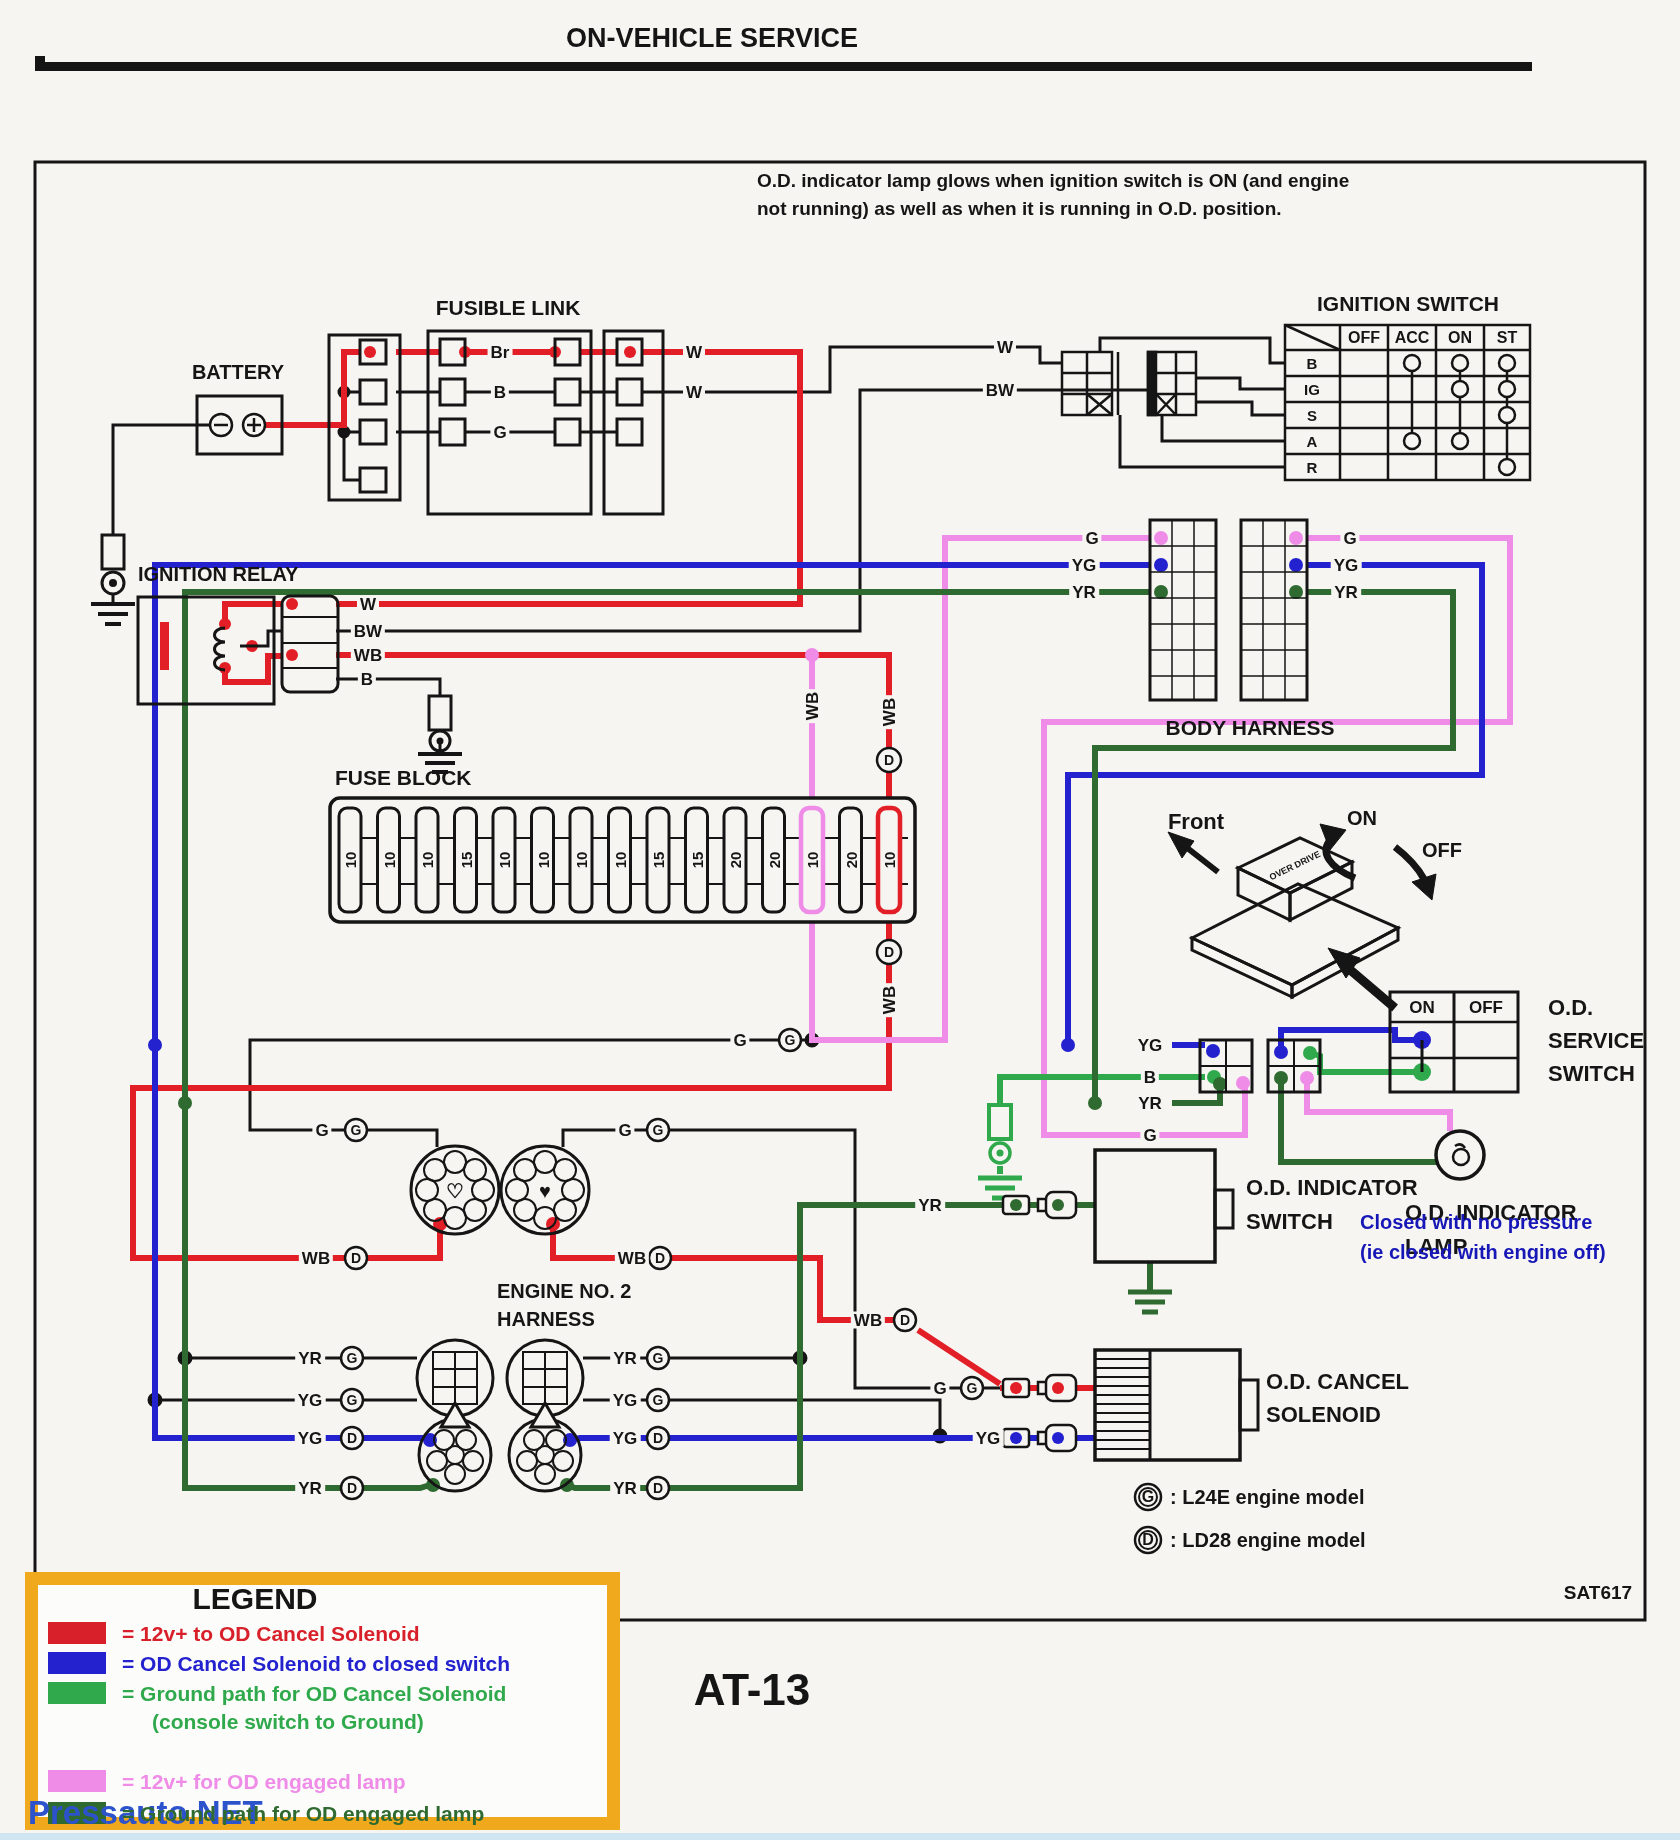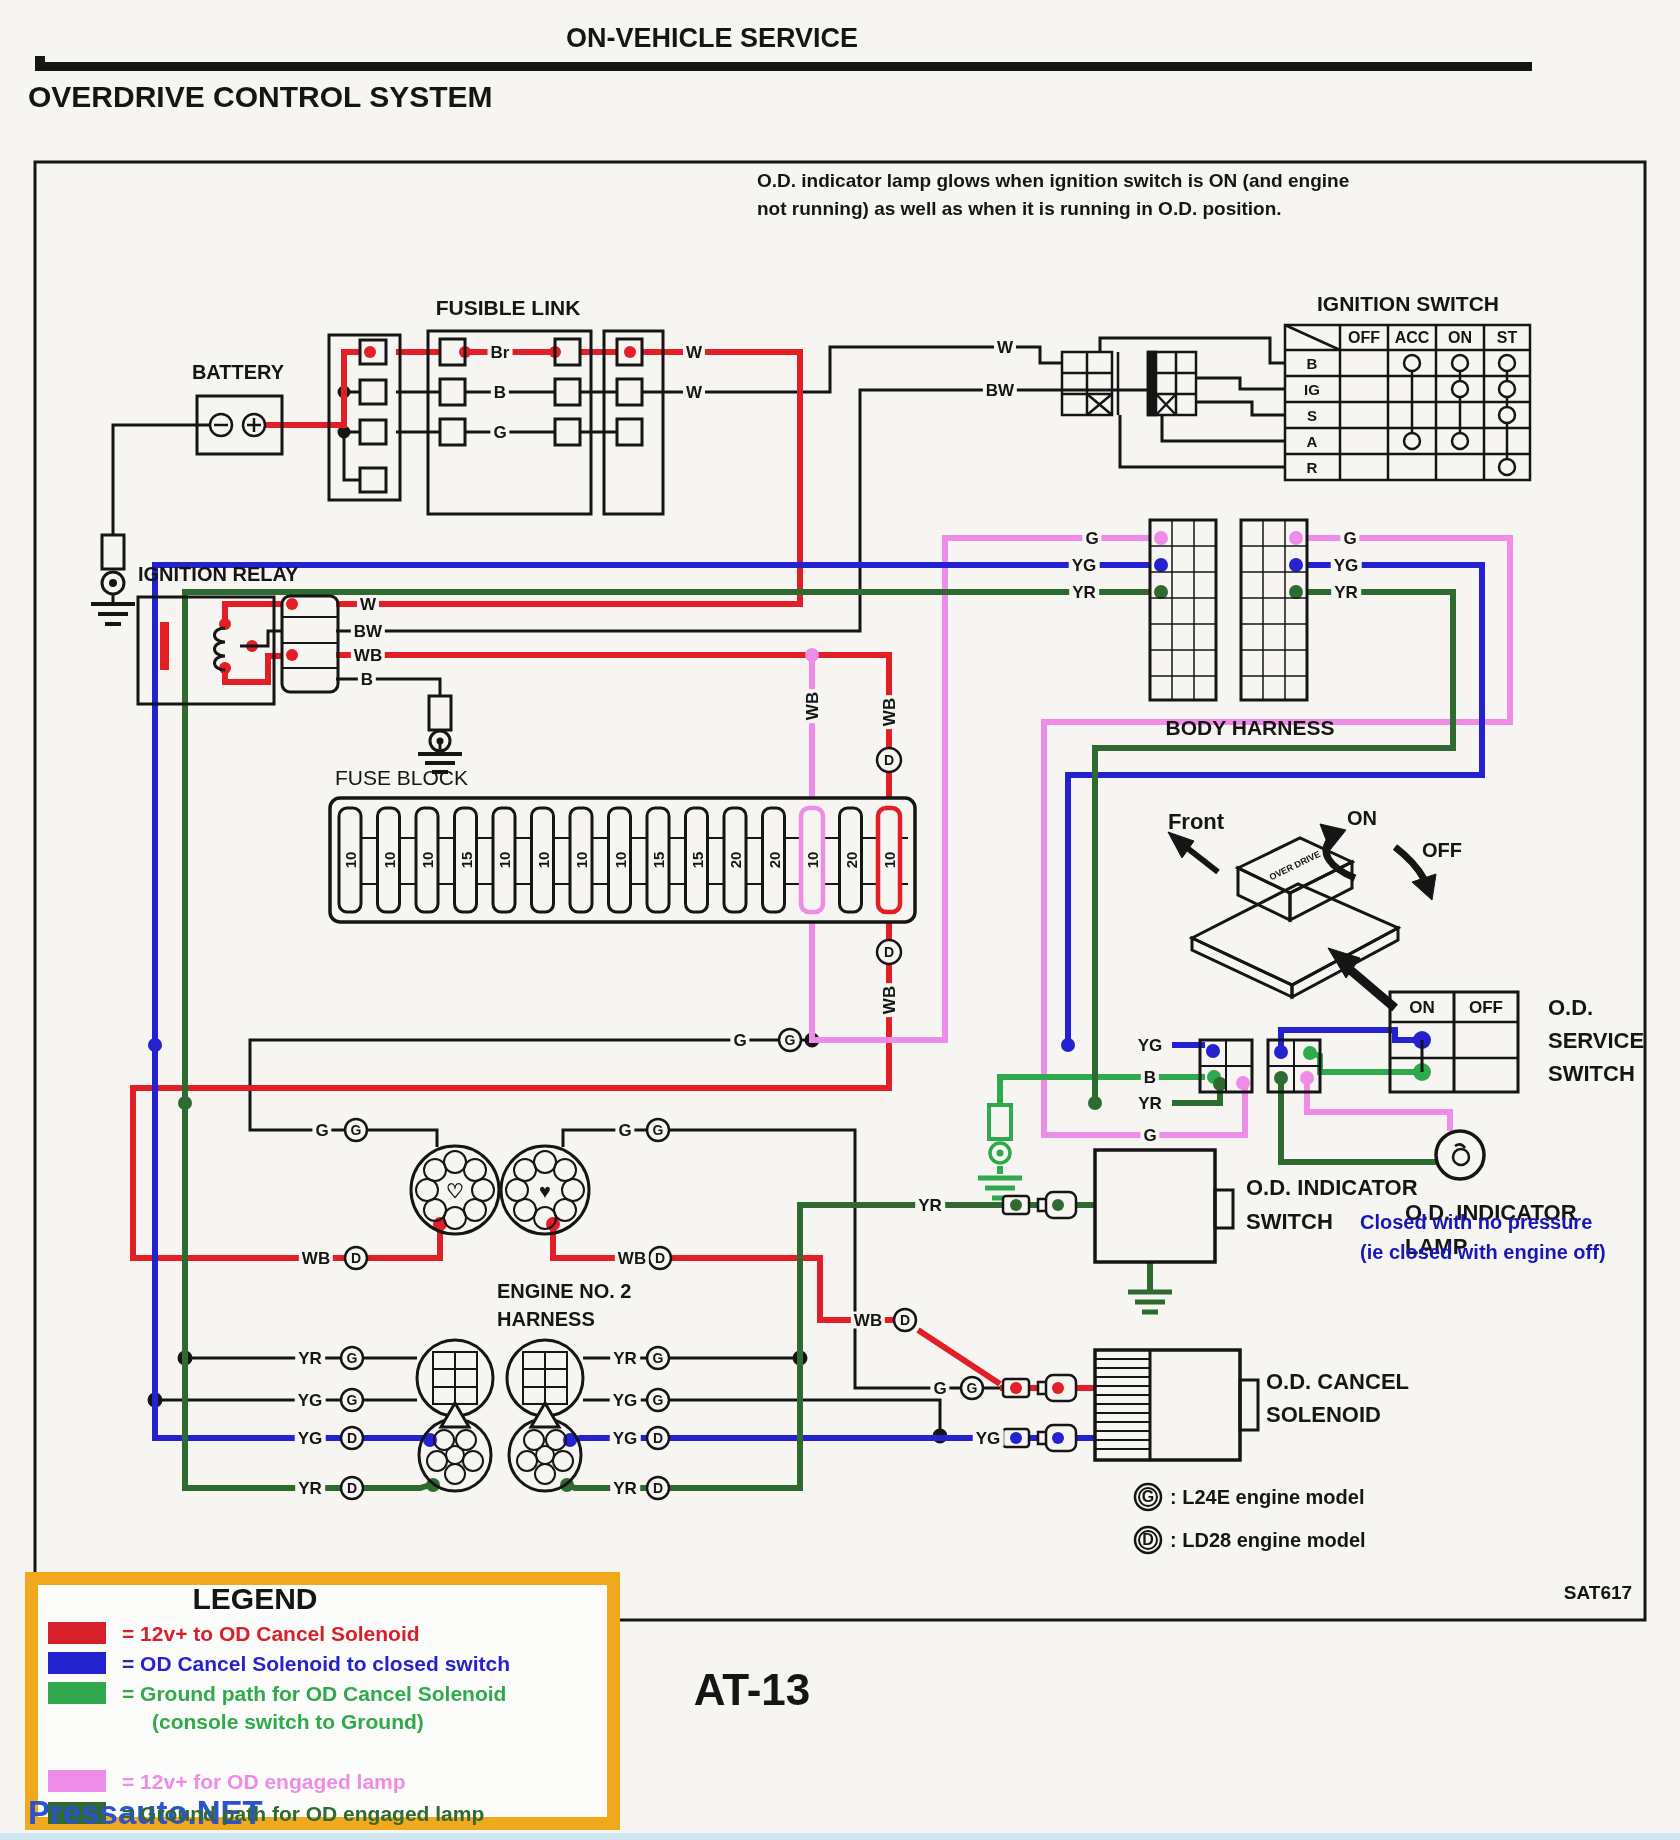--- a/index.html
+++ b/index.html
@@ -414,27 +414,26 @@
 <div class="swatch" style="left:48px;top:1622px;background:#d8202a"></div>
 <div class="swatch" style="left:48px;top:1652px;background:#2422cf"></div>
 <div class="swatch" style="left:48px;top:1682px;background:#2fa94b"></div>
 <div class="swatch" style="left:48px;top:1770px;background:#ee8ce8"></div>
 <div class="swatch" style="left:48px;top:1802px;background:#2f6a30"></div>
 
 <div id="bottom-strip"></div>
 
 <div id="labels">
       <div class="lbl" style="left: 712px; top: 38px; font-size: 27px; color: rgb(21, 21, 21); font-weight: 800; transform: translate(-50%, -50%);">ON-VEHICLE SERVICE</div>
-      <div class="lbl" style="left: 28px; top: 97px; font-size: 30px; color: rgb(21, 21, 21); font-weight: 800; transform: translate(0px, -50%);">OVERDRIVE CONTROL SYSTEM</div>
       <div class="lbl" style="left: 757px; top: 180px; font-size: 19px; color: rgb(21, 21, 21); font-weight: 800; transform: translate(0px, -50%);">O.D. indicator lamp glows when ignition switch is ON (and engine</div>
       <div class="lbl" style="left: 757px; top: 208px; font-size: 19px; color: rgb(21, 21, 21); font-weight: 800; transform: translate(0px, -50%);">not running) as well as when it is running in O.D. position.</div>
       <div class="lbl" style="left: 238px; top: 372px; font-size: 20px; color: rgb(21, 21, 21); font-weight: 800; transform: translate(-50%, -50%);">BATTERY</div>
       <div class="lbl" style="left: 508px; top: 307px; font-size: 21px; color: rgb(21, 21, 21); font-weight: 800; transform: translate(-50%, -50%);">FUSIBLE LINK</div>
       <div class="lbl" style="left: 138px; top: 574px; font-size: 20px; color: rgb(21, 21, 21); font-weight: 800; transform: translate(0px, -50%);">IGNITION RELAY</div>
-      <div class="lbl" style="left: 335px; top: 777px; font-size: 21px; color: rgb(21, 21, 21); font-weight: 400; transform: translate(0px, -50%);">FUSE BLOCK</div>
+      <div class="lbl" style="left: 335px; top: 777px; font-size: 21px; color: rgb(21, 21, 21); font-weight: 700; transform: translate(0px, -50%);">FUSE BLOCK</div>
       <div class="lbl" style="left: 1408px; top: 303px; font-size: 21px; color: rgb(21, 21, 21); font-weight: 800; transform: translate(-50%, -50%);">IGNITION SWITCH</div>
       <div class="lbl" style="left: 1232px; top: 727px; font-size: 21px; color: rgb(21, 21, 21); font-weight: 800; transform: translate(-50%, -50%); padding-left: 36px;">BODY HARNESS</div>
       <div class="lbl" style="left: 497px; top: 1291px; font-size: 20px; color: rgb(21, 21, 21); font-weight: 800; transform: translate(0px, -50%);">ENGINE NO. 2</div>
       <div class="lbl" style="left: 497px; top: 1319px; font-size: 20px; color: rgb(21, 21, 21); font-weight: 800; transform: translate(0px, -50%);">HARNESS</div>
       <div class="lbl" style="left: 1548px; top: 1008px; font-size: 22px; color: rgb(21, 21, 21); font-weight: 800; transform: translate(0px, -50%);">O.D.</div>
       <div class="lbl" style="left: 1548px; top: 1041px; font-size: 22px; color: rgb(21, 21, 21); font-weight: 800; transform: translate(0px, -50%);">SERVICE</div>
       <div class="lbl" style="left: 1548px; top: 1074px; font-size: 22px; color: rgb(21, 21, 21); font-weight: 800; transform: translate(0px, -50%);">SWITCH</div>
       <div class="lbl" style="left: 1405px; top: 1213px; font-size: 22px; color: rgb(21, 21, 21); font-weight: 800; transform: translate(0px, -50%);">O.D. INDICATOR</div>
       <div class="lbl" style="left: 1405px; top: 1247px; font-size: 22px; color: rgb(21, 21, 21); font-weight: 800; transform: translate(0px, -50%);">LAMP</div>
       <div class="lbl" style="left: 1246px; top: 1188px; font-size: 22px; color: rgb(21, 21, 21); font-weight: 800; transform: translate(0px, -50%);">O.D. INDICATOR</div>

